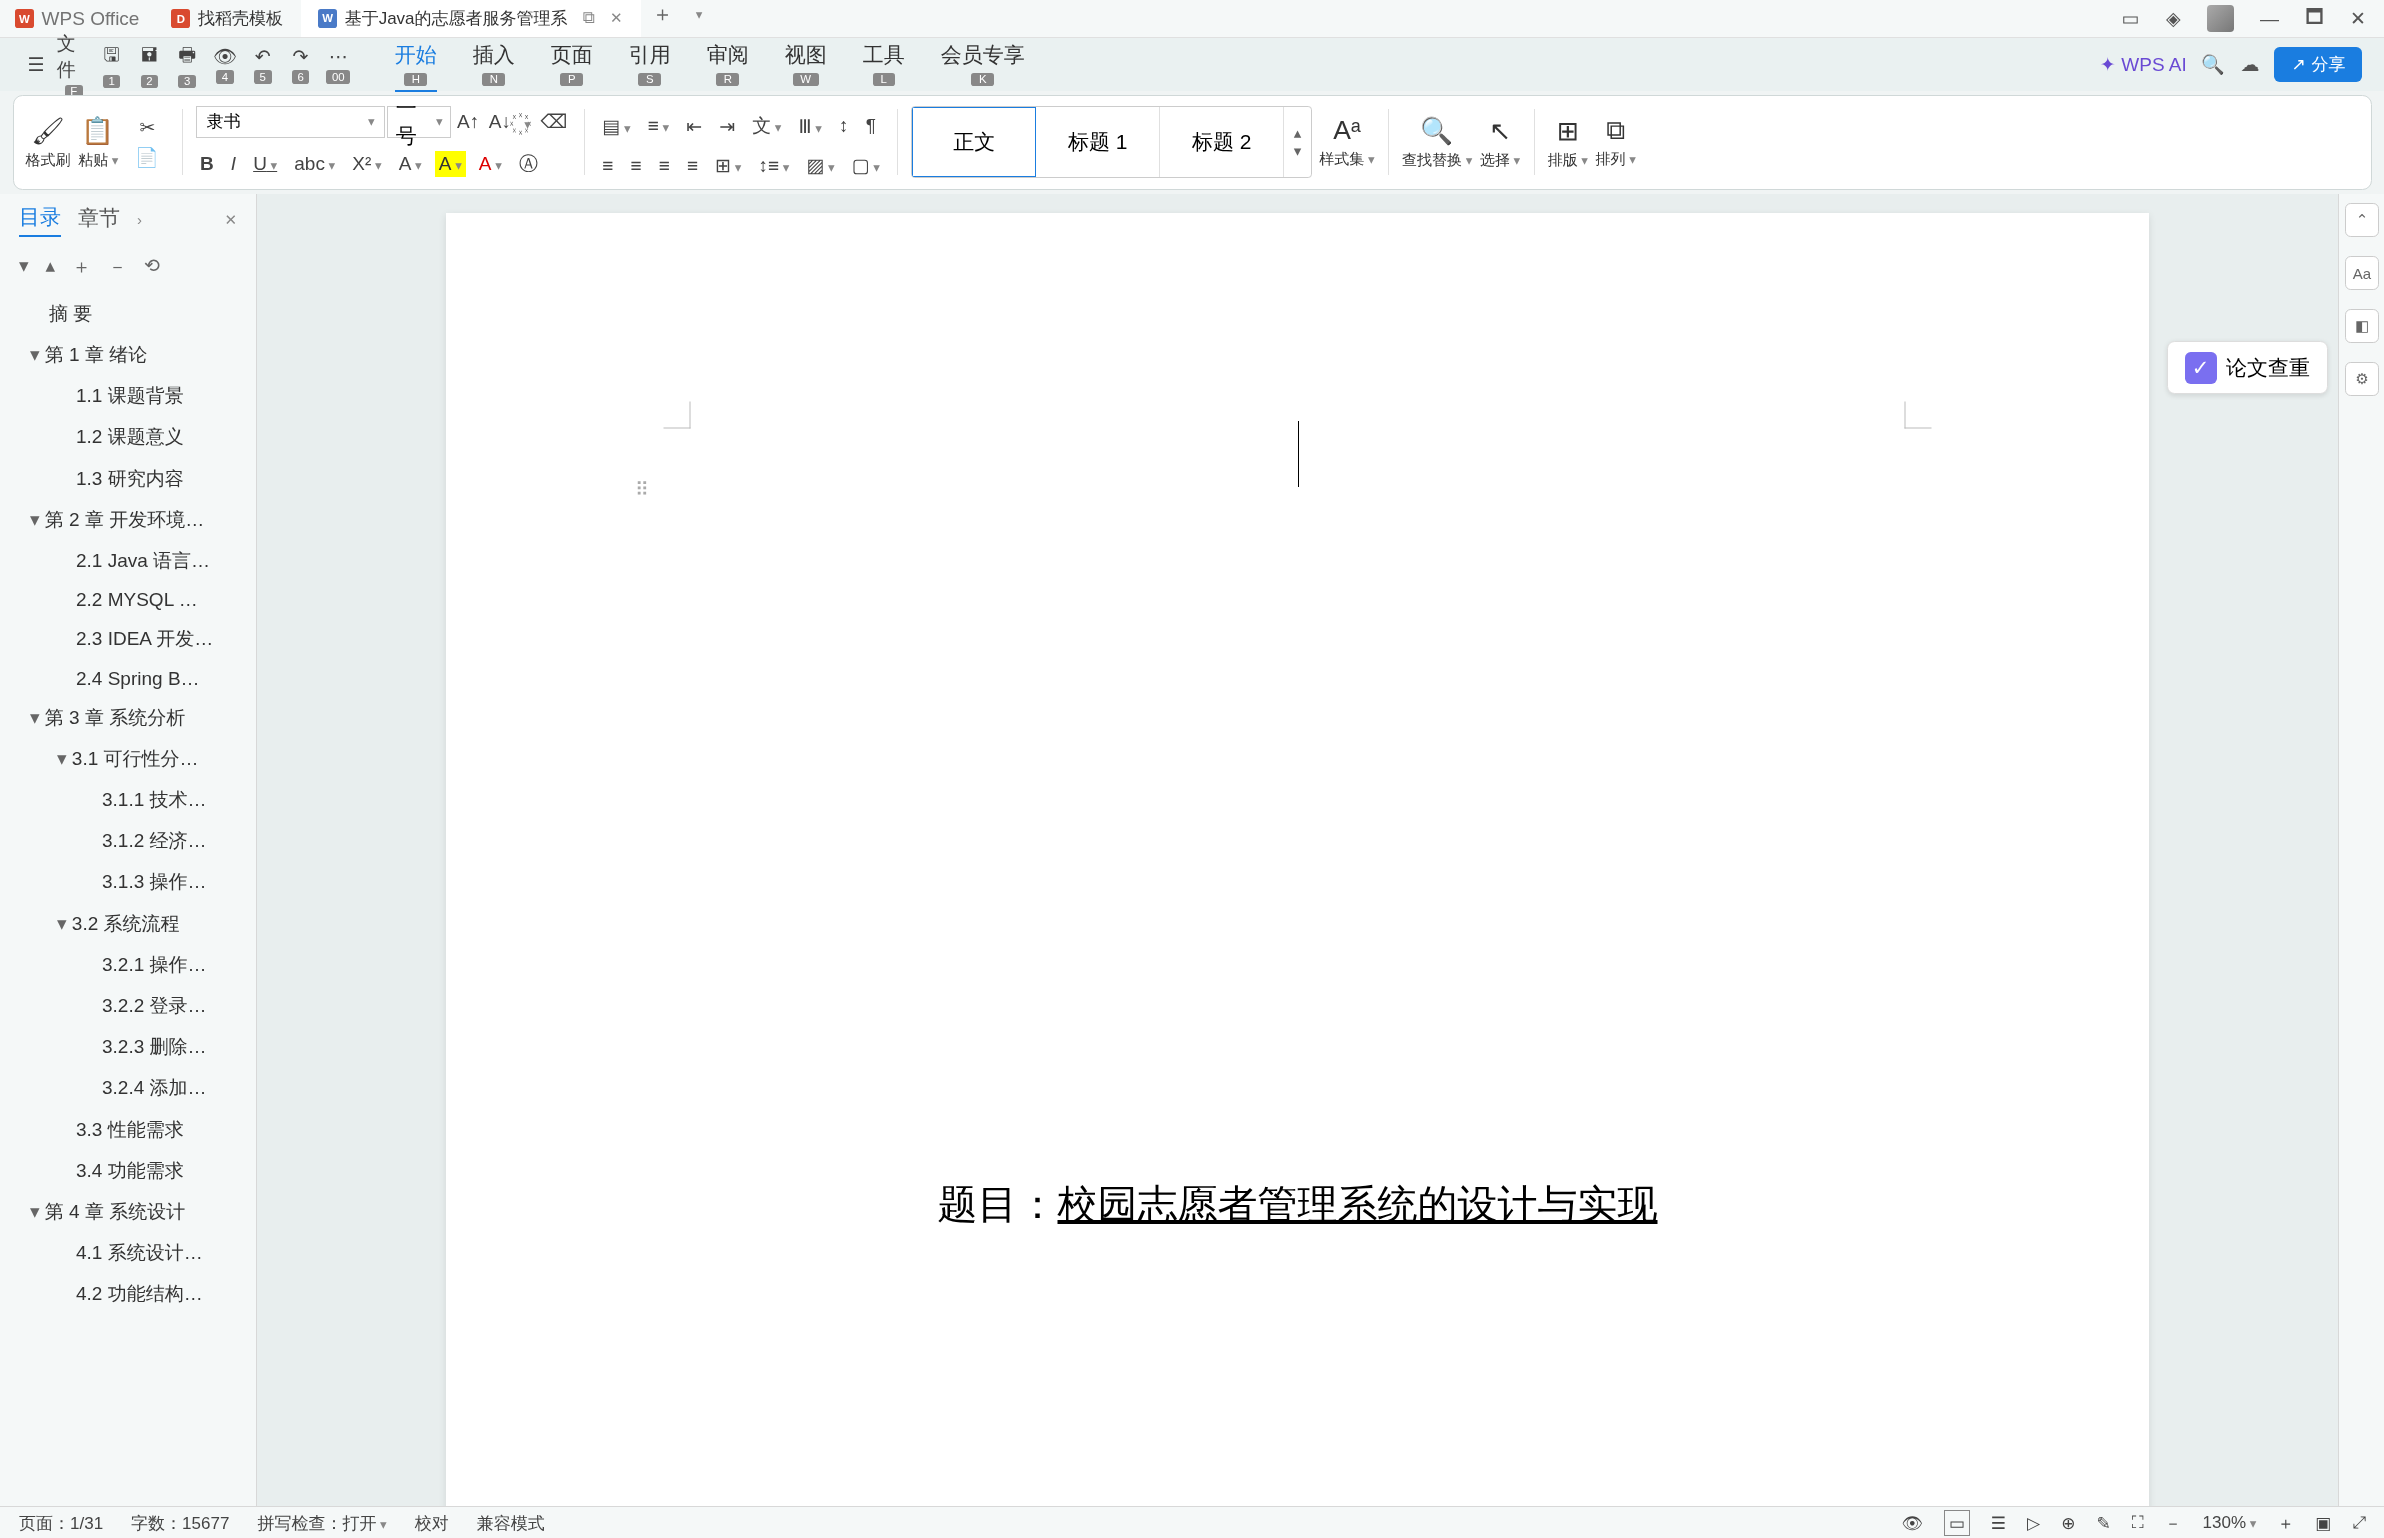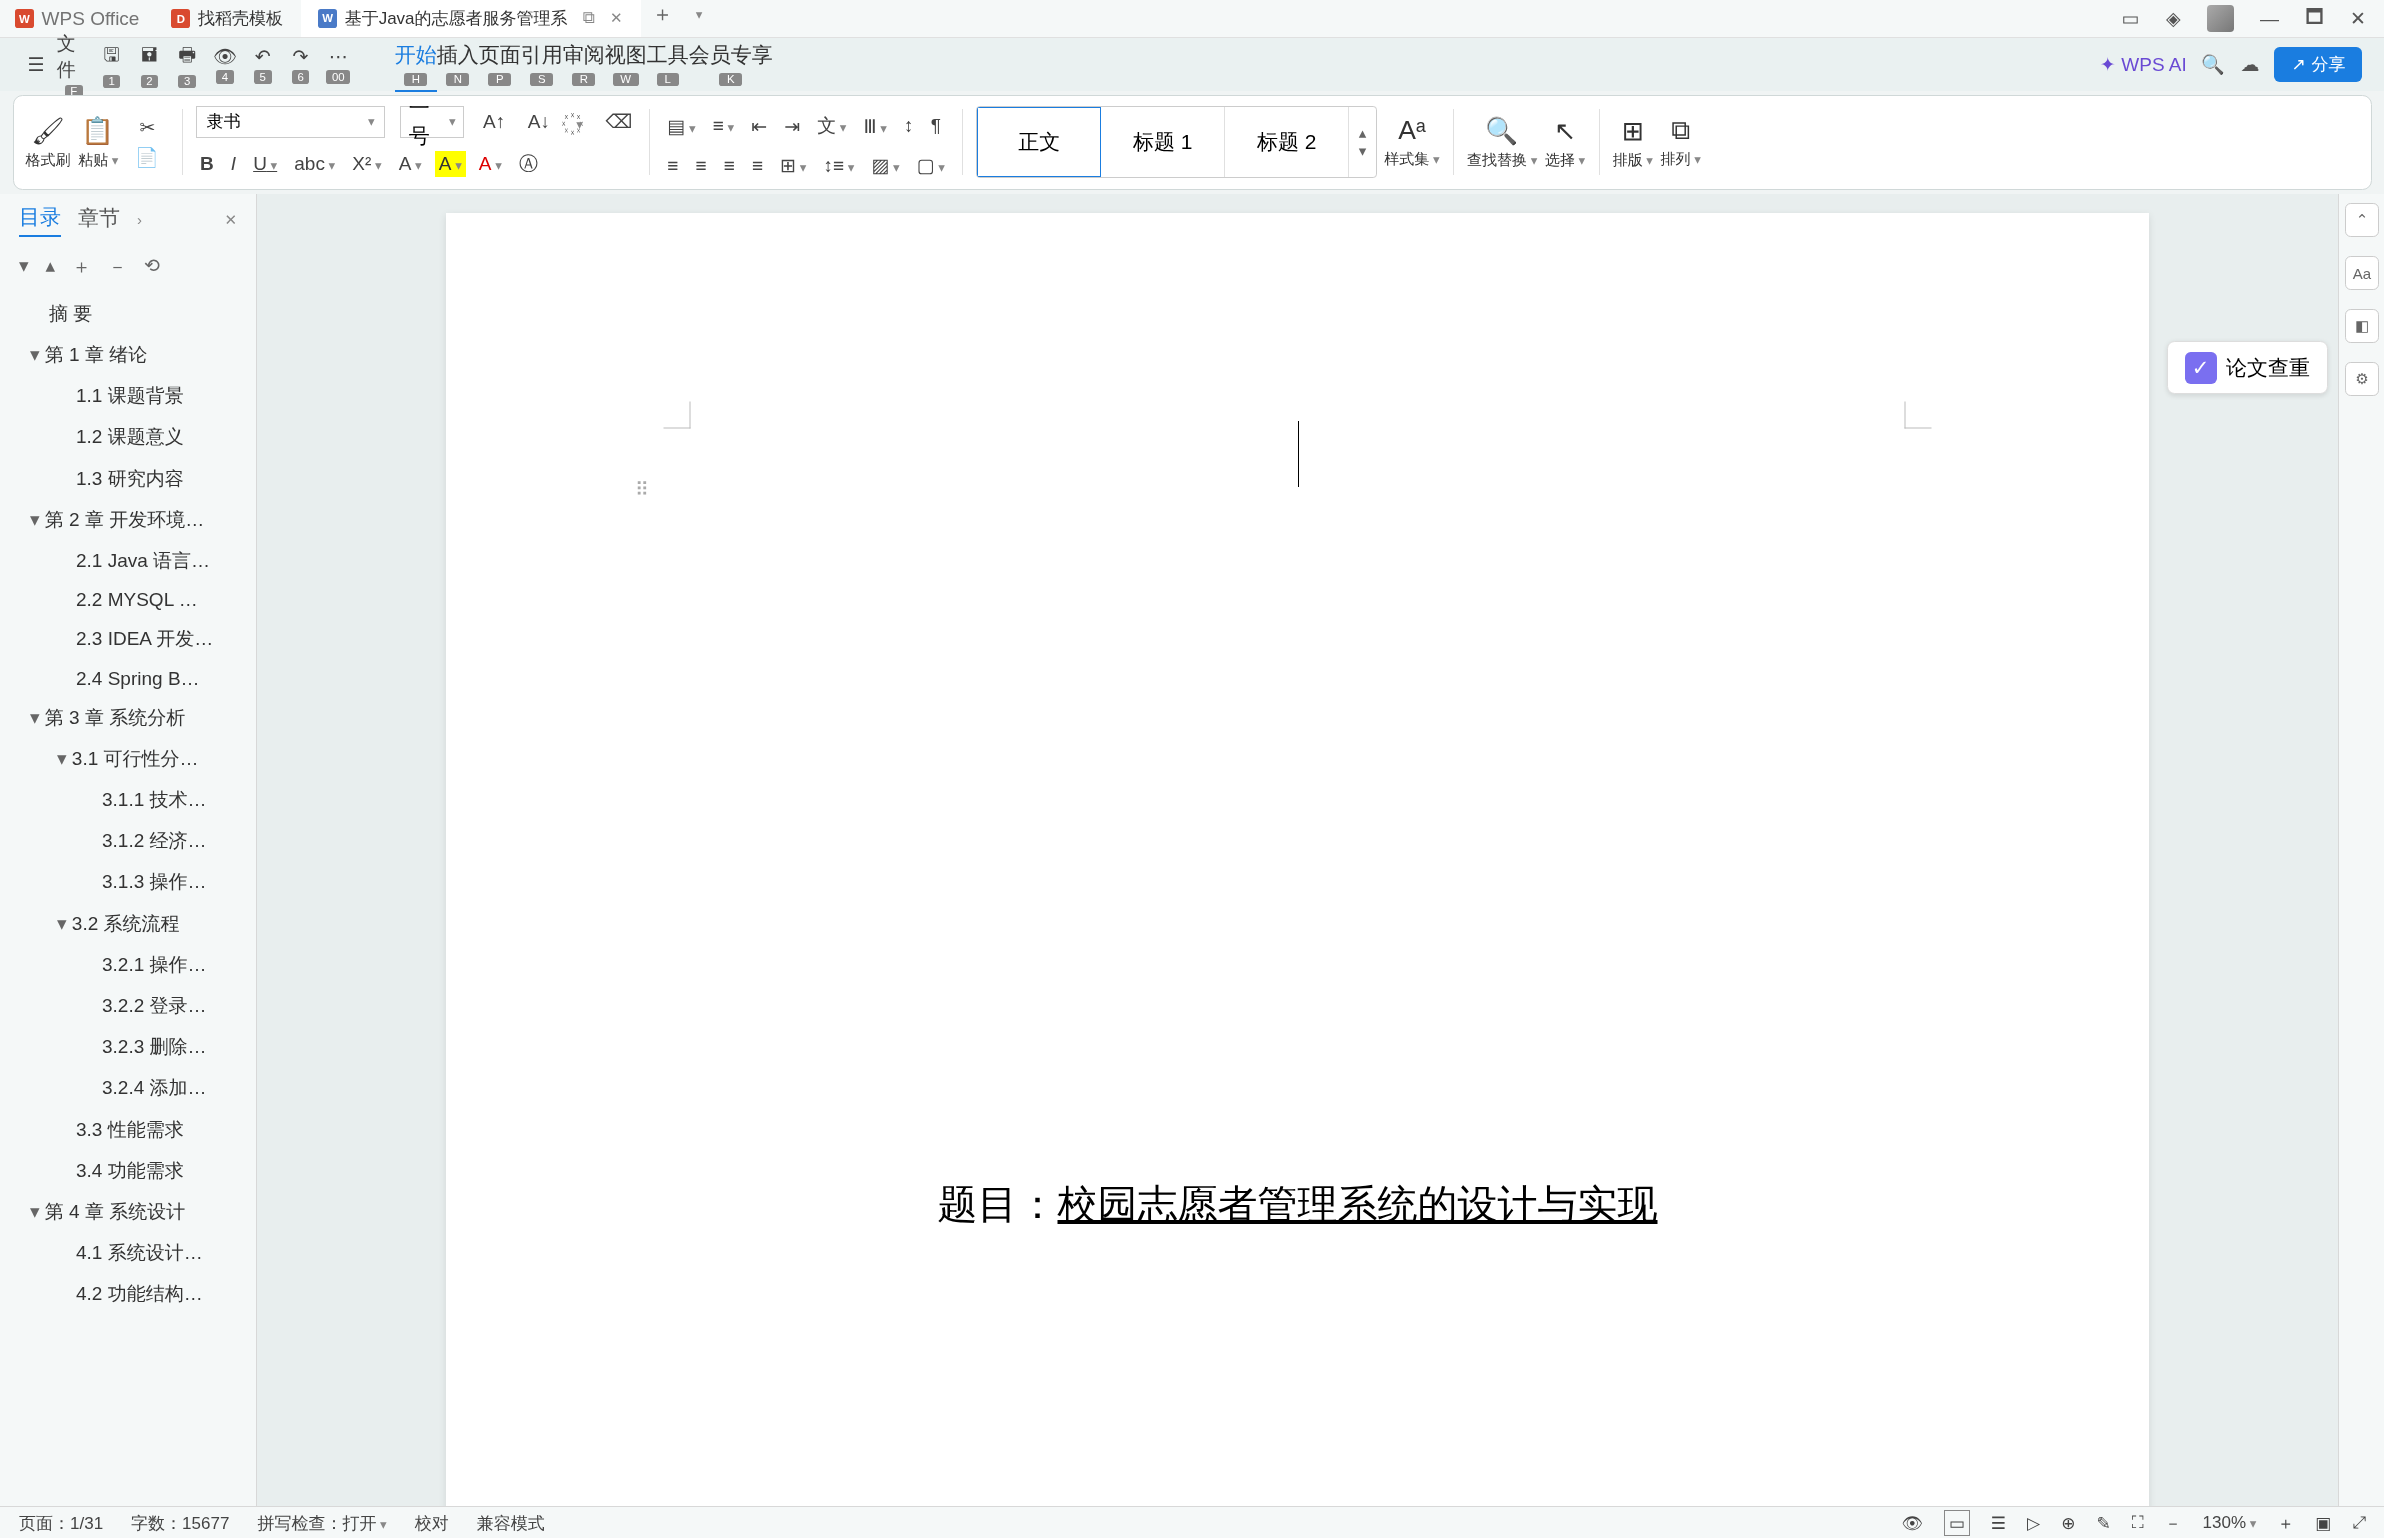--- a/index.html
+++ b/index.html
@@ -25,35 +25,35 @@
 .tab-add { padding: 0 11.4px; font-size: 21px; color: #666; cursor: pointer; }
 .win-controls { margin-left: auto; display: flex; align-items: center; gap: 26.5px; padding: 0 19px; }
 .win-btn { font-size: 19px; color: #555; cursor: pointer; }
 .avatar { width: 26.5px; height: 26.5px; border-radius: 3.8px; background: linear-gradient(135deg,#aaa,#777); }
 
 
 .menubar { height: 53px; display: flex; align-items: center; background: #eaf1f1; position: relative; z-index: 10; padding: 0 7.6px; }
 .menu-left { display: flex; align-items: center; gap: 3.8px; padding: 0 11.4px; }
 .qat-btn { width: 34px; height: 34px; display: flex; flex-direction: column; align-items: center; justify-content: center; font-size: 19px; color: #444; cursor: pointer; }
 .qat-key { font-size: 11.4px; background: #888; color: #fff; padding: 0.9px 5.7px; border-radius: 2.8px; margin-top: 1.9px; }
-.menu-tabs { display: flex; margin-left: 28px; }
+.menu-tabs { display: flex; gap: 36px; margin-left: 28px; }
 .menu-tab { display: flex; flex-direction: column; align-items: center; font-size: 21px; color: #333; cursor: pointer; padding: 3.8px 0; }
 .menu-tab.active { color: #1a7de0; border-bottom: 2.8px solid #1a7de0; }
 .menu-key { font-size: 11.4px; background: #888; color: #fff; padding: 0.9px 7.6px; border-radius: 2.8px; margin-top: 3.8px; }
 .menu-right { margin-left: auto; display: flex; align-items: center; gap: 15px; padding-right: 15px; }
 .wps-ai { display: flex; align-items: center; gap: 5.7px; font-size: 19px; color: #6a4ad4; }
 .share-btn { background: #1a7de0; color: #fff; padding: 5.7px 17px; border-radius: 5.7px; font-size: 17px; display: flex; align-items: center; gap: 5.7px; }
 
 
 .ribbon { height: 95px; background: #fff; border: 0.9px solid #d0d8d8; border-radius: 9.5px; margin: 3.8px 13.2px; display: flex; align-items: center; padding: 0 11.4px; gap: 7.6px; position: relative; z-index: 10; }
 .ribbon-group { display: flex; flex-direction: column; align-items: center; gap: 3.8px; padding: 0 5.7px; }
 .ribbon-big { display: flex; flex-direction: column; align-items: center; font-size: 15px; color: #333; cursor: pointer; gap: 3.8px; }
 .ribbon-big .icon { font-size: 26.5px; }
 .ribbon-sep { width: 0.9px; height: 66px; background: #e0e0e0; margin: 0 5.7px; }
-.font-sel { display: flex; align-items: center; gap: 15px; }
+.font-sel { display: flex; align-items: center; gap: 2px; }
 .font-name { width: 189px; height: 32px; border: 0.9px solid #ccc; padding: 0 9.5px; font-size: 17px; display: flex; align-items: center; justify-content: space-between; background: #fff; }
 .font-size { width: 64px; height: 32px; border: 0.9px solid #ccc; padding: 0 7.6px; font-size: 21px; display: flex; align-items: center; justify-content: flex-end; background: #fff; }
 .font-row { display: flex; gap: 9.5px; align-items: center; margin-top: 5.7px; }
 .fbtn { font-size: 19px; color: #444; cursor: pointer; padding: 1.9px 3.8px; }
 .style-gallery { display: flex; border: 0.9px solid #ccc; border-radius: 3.8px; overflow: hidden; height: 72px; }
 .style-item { width: 124px; display: flex; align-items: center; justify-content: center; font-size: 21px; border-right: 0.9px solid #e0e0e0; cursor: pointer; }
 .style-item.sel { border: 1.9px solid #1a7de0; }
 .style-nav { width: 26.5px; display: flex; flex-direction: column; justify-content: center; align-items: center; gap: 3.8px; color: #666; }
 
 

